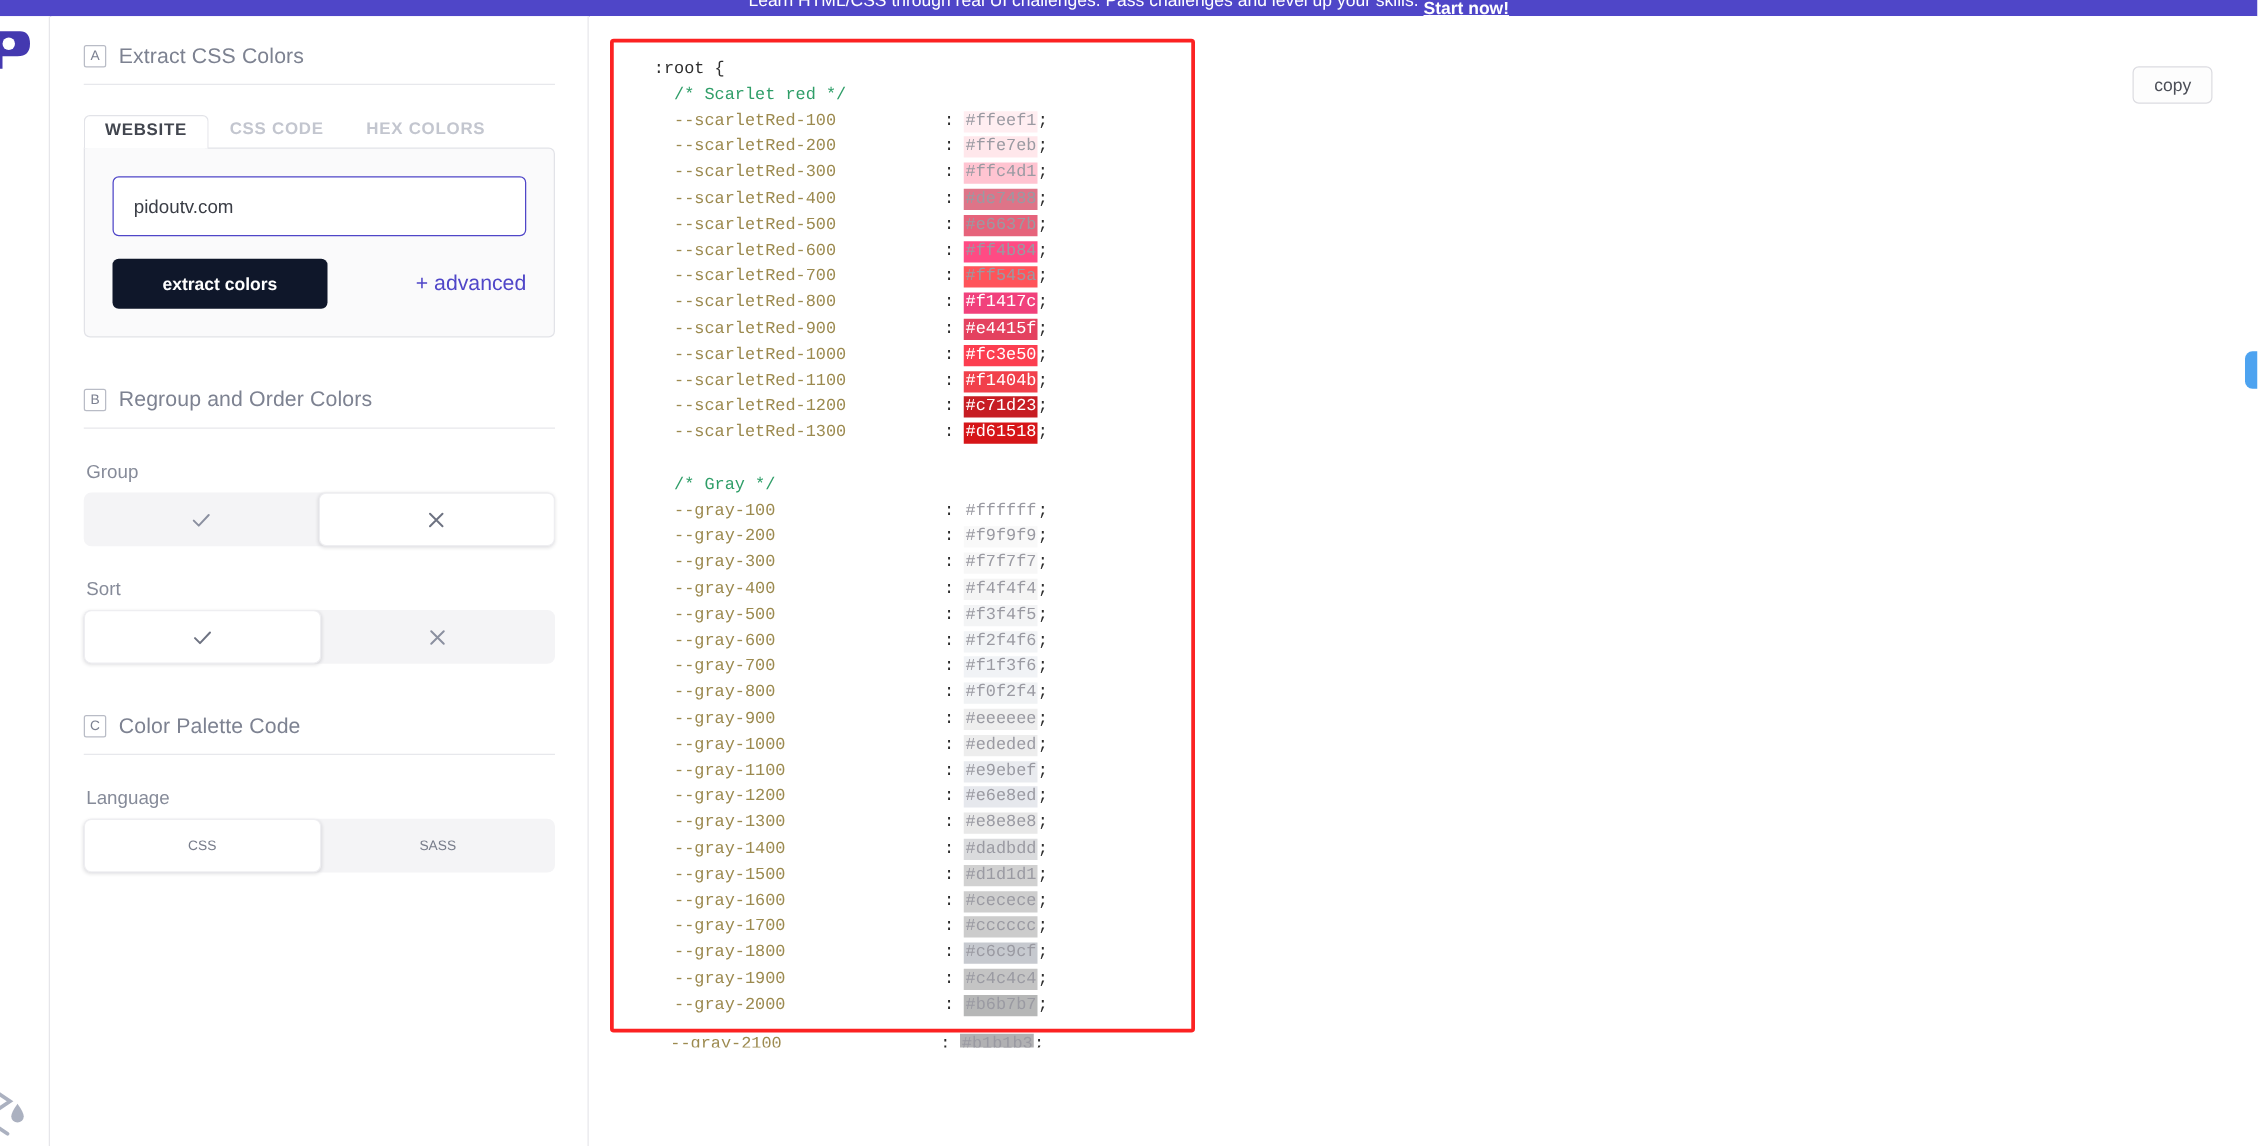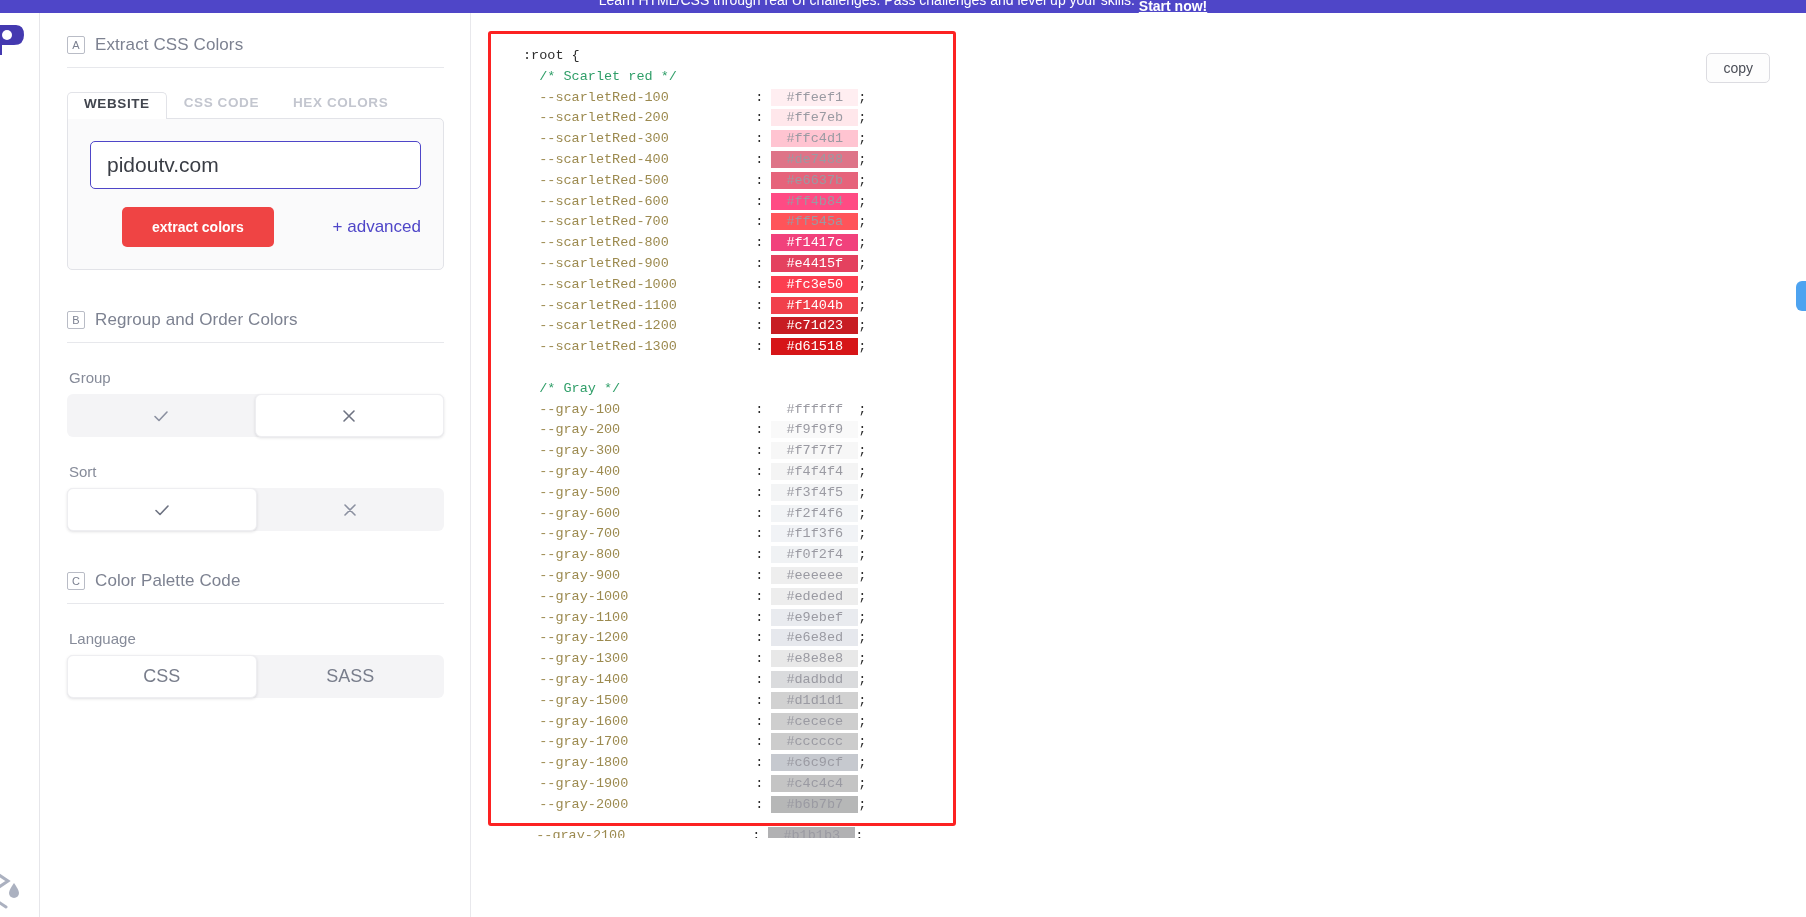--- a/index.html
+++ b/index.html
@@ -56,44 +56,43 @@
     color: #42464f; background: #ffffff;
     border-color: #e2e3e8; border-radius: 5px 5px 0 0;
     position: relative; z-index: 3; margin-bottom: -1px;
   }
   .panel-body {
     border: 1px solid #e2e3e8; border-radius: 0 5px 5px 5px;
     background: #fafafb; padding: 22px 22px 22px 22px; margin-top: 0;
   }
   .url-input {
     width: 100%; height: 48px; border: 1px solid #4f46c8; border-radius: 5px;
-    background: #ffffff; font-size: 21px; color: #3a3d45; padding: 0 16px;
+    background: #ffffff; font-size: 15px; color: #3a3d45; padding: 0 16px;
     font-family: "Liberation Sans", sans-serif; outline: none;
   }
   .actions-row { display: flex; align-items: center; justify-content: space-between; margin-top: 18px; }
   .btn-extract {
-    background: #ef4444; color: #ffffff; border: none; border-radius: 5px;
-    font-size: 14px; font-weight: bold; padding: 12px 30px; cursor: pointer;
-    font-family: "Liberation Sans", sans-serif;
-    margin-left: 32px;
+    background: #0f172a; color: #ffffff; border: none; border-radius: 5px;
+    font-size: 14px; font-weight: bold; padding: 12px 40px; cursor: pointer;
+    font-family: "Liberation Sans", sans-serif;
   }
   .link-advanced {
     color: #4f46c8; font-size: 17px; cursor: pointer;
     display: inline-flex; align-items: center; gap: 5px;
   }
 
   
   .field-label { font-size: 15px; color: #868b99; margin: 26px 0 8px 2px; }
   .seg {
     display: flex; width: 100%; height: 43px; background: #f4f4f6;
     border-radius: 6px; padding: 0;
   }
   .seg-opt {
     flex: 1; display: flex; align-items: center; justify-content: center;
-    font-size: 18px; color: #787d8b; cursor: pointer; border-radius: 6px;
+    font-size: 11px; color: #787d8b; cursor: pointer; border-radius: 6px;
   }
   .seg-opt.selected {
     background: #ffffff; box-shadow: 0 1px 3px rgba(20,20,40,.13);
     border: 1px solid #eeeef1;
   }
   .seg-opt svg { display: block; }
 
   
   .main {
     position: absolute; top: 13px; left: 472px; width: 1334px; height: 904px;
@@ -134,21 +133,21 @@
     font-size: 13.5px; line-height: 20.8px; color: #8a7f4a;
     white-space: pre; padding-left: 32px;
   }
   .cl { display: block; height: 20.8px; }
   .tok-sel { color: #2d2d2d; }
   .tok-cmt { color: #2f9e68; }
   .tok-var { color: #9c8a4f; }
   .tok-colon { color: #2d2d2d; }
   .tok-semi { color: #2d2d2d; }
   .vname { display: inline-block; width: 216px; }
-  .hex { padding: 1px 15px; }
+  .hex { padding: 1px 1px; }
   .below-box {
     position: absolute; left: 16px; top: 813px; width: 468px; height: 12px;
     overflow: hidden;
   }
   .below-box pre.code { padding-top: 0; }
 
   
   .edge-widget {
     position: absolute; right: 0; top: 268px; width: 10px; height: 30px;
     background: #4da3f0; border-radius: 6px 0 0 6px;

